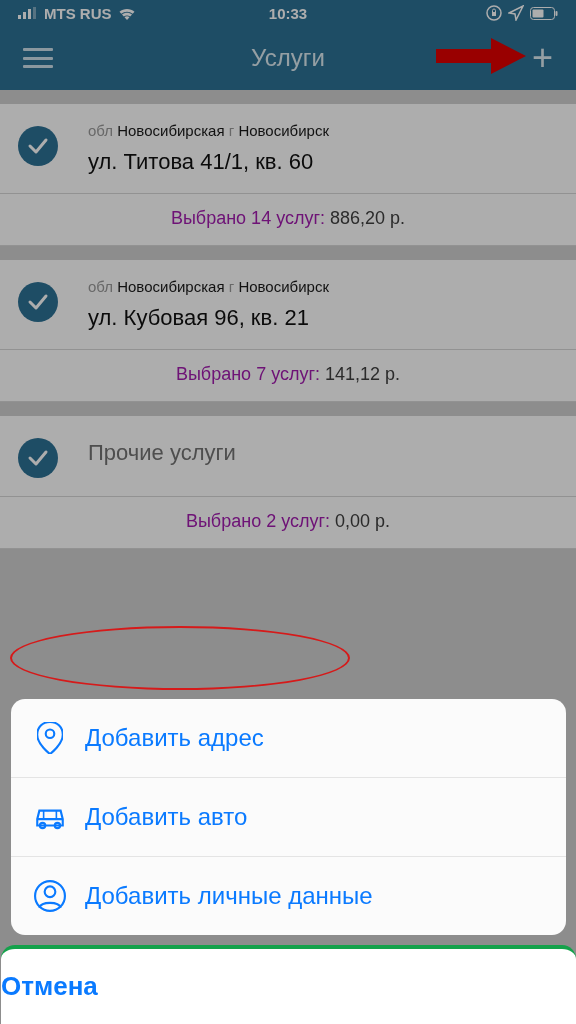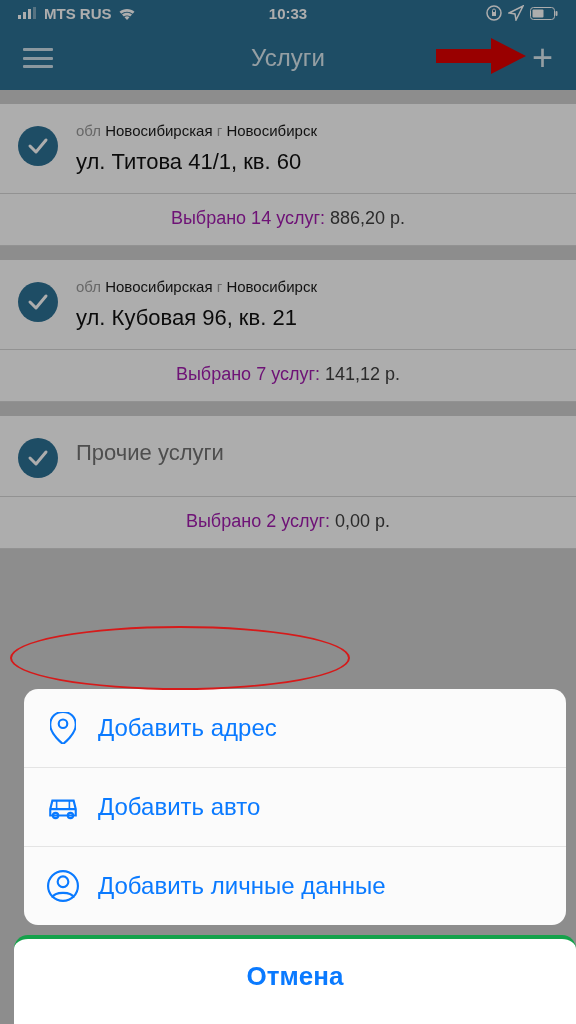--- a/index.html
+++ b/index.html
@@ -27,21 +27,21 @@
   .arrow-overlay {
     position: absolute; top: 38px; right: 50px; width: 90px; height: 36px;
     pointer-events: none;
   }
 
   .content { background: #d0d0d0; }
 
   .card {
     background: #fff; border-bottom: 1px solid #d8d8d8;
     display: flex; align-items: flex-start; padding: 18px 16px 18px 18px;
-    gap: 18px;
+    gap: 30px;
   }
   .check-circle {
     width: 40px; height: 40px; border-radius: 50%; background: #2d7296;
     display: flex; align-items: center; justify-content: center; flex-shrink: 0;
     margin-top: 4px;
   }
   .check-circle svg { width: 24px; height: 24px; }
   .card-text { flex: 1; }
   .region { font-size: 15px; color: #1a1a1a; margin-bottom: 10px; }
   .region .muted { color: #9a9a9a; }
@@ -55,35 +55,35 @@
   .summary .lbl { color: #a21caf; }
   .summary .amt { color: #404040; }
 
   .gap { height: 14px; background: #d0d0d0; }
 
   .dim-overlay {
     position: absolute; inset: 0; background: rgba(0,0,0,0.32);
   }
 
   .action-sheet {
-    position: absolute; left: 24px; right: 10px; bottom: 0;
+    position: absolute; left: 11px; right: 10px; bottom: 0;
   }
   .sheet-group {
     background: #fbfbfb; border-radius: 14px; overflow: hidden; margin-bottom: 10px;
   }
   .sheet-item {
     display: flex; align-items: center; gap: 18px;
     padding: 22px 22px; border-bottom: 1px solid #e4e4e4;
     color: #0a7aff; font-size: 24px;
   }
   .sheet-item:last-child { border-bottom: none; }
   .sheet-icon { width: 34px; height: 34px; display: flex; align-items: center; justify-content: center; flex-shrink: 0; }
   .sheet-cancel {
-    background: #fff; border-radius: 14px 14px 0 0; text-align: center;
-    padding: 22px 0 32px; color: #0a7aff; font-size: 26px; font-weight: 600;
+    background: #fff; border-radius: 14px 14px 0 0; text-align: left;
+    padding: 22px 0 22px; color: #0a7aff; font-size: 26px; font-weight: 600;
     border-top: 4px solid #14a24b; margin: 0 -10px;
   }
 
   .highlight-ellipse {
     position: absolute; border: 2px solid #d61a1a; border-radius: 50%;
     pointer-events: none;
   }
 </style>
 </head>
 <body>

